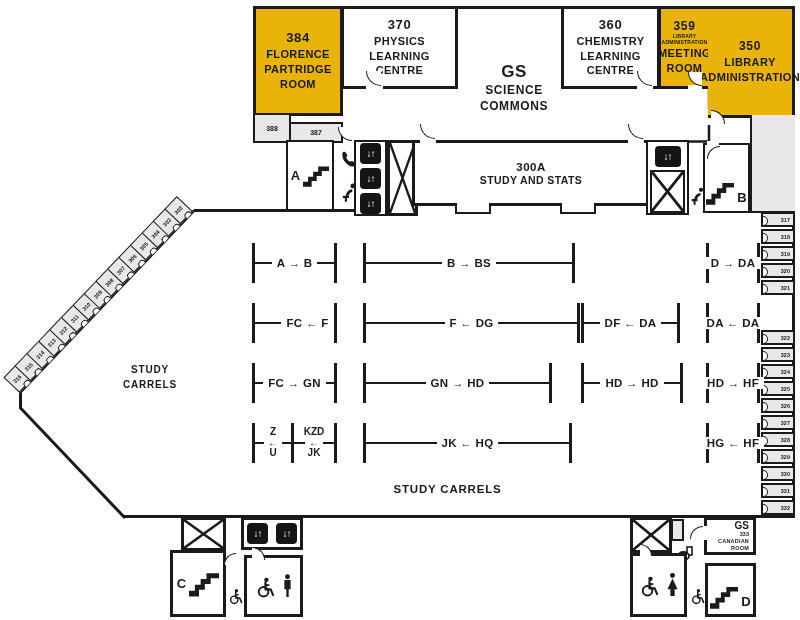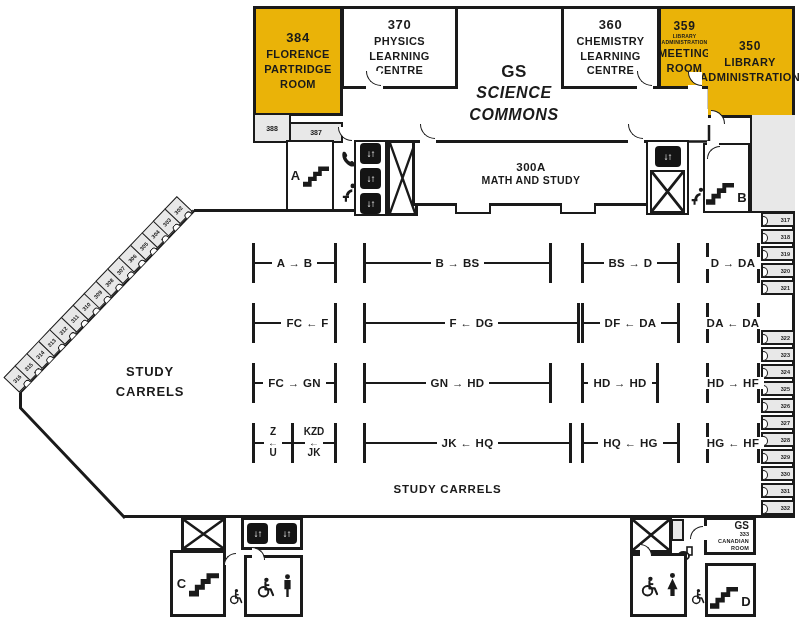--- a/index.html
+++ b/index.html
@@ -79,21 +79,21 @@
 
   <div class="room" style="left:341px;top:6px;width:117px;height:83px;">
     <div class="room-num">370</div>
     <div class="room-name">PHYSICS
 LEARNING
 CENTRE</div>
   </div>
 
   <div class="bigtxt" style="left:455px;top:62px;width:118px;">
     <div style="font-size:17px;font-weight:700;letter-spacing:.5px;">GS</div>
-    <div style="font-size:16px;font-weight:600;letter-spacing:.6px;line-height:1.35;white-space:pre-line;font-style:italic;">SCIENCE
+    <div style="font-size:12px;font-weight:600;letter-spacing:.6px;line-height:1.35;white-space:pre-line;">SCIENCE
 COMMONS</div>
   </div>
 
   <div class="room" style="left:561px;top:6px;width:99px;height:83px;">
     <div class="room-num">360</div>
     <div class="room-name">CHEMISTRY
 LEARNING
 CENTRE</div>
   </div>
 
@@ -139,21 +139,21 @@
     <div class="ebtn">↓↑</div>
   </div>
   <div class="shaft" style="left:387px;top:140px;width:31px;height:76px;">
     <svg preserveAspectRatio="none" viewBox="0 0 10 10">
         <path d="M0 0 L10 10 M10 0 L0 10" stroke="#1a1a1a" stroke-width="0.7" fill="none"></path>
       </svg>
   </div>
 
   <div class="room" style="left:412px;top:140px;width:238px;height:66px;">
     <div style="font-size:11.5px;font-weight:700;letter-spacing:.5px;">300A</div>
-    <div style="font-size:10.5px;font-weight:600;letter-spacing:.4px;margin-top:1px;">MATH AND STUDY</div>
+    <div style="font-size:10.5px;font-weight:600;letter-spacing:.4px;margin-top:1px;">STUDY AND STATS</div>
   </div>
   <div class="abs" style="left:455px;top:203px;width:36px;height:11px;background:#fff;border:2px solid #1a1a1a;border-top:none;"></div>
   <div class="abs" style="left:560px;top:203px;width:36px;height:11px;background:#fff;border:2px solid #1a1a1a;border-top:none;"></div>
 
   <div class="room" style="left:646px;top:140px;width:43px;height:75px;border-width:2.5px;justify-content:flex-start;padding-top:4px;">
     <div class="ebtn" style="width:26px;">↓↑</div>
   </div>
   <div class="shaft" style="left:650px;top:170px;width:35px;height:43px;border-width:2.5px;">
     <svg preserveAspectRatio="none" viewBox="0 0 10 10">
         <path d="M0 0 L10 10 M10 0 L0 10" stroke="#1a1a1a" stroke-width="0.8" fill="none"></path>
@@ -264,32 +264,29 @@
   <div class="carrel-r" style="top:466px;">
       <span>330</span>
     </div>
   <div class="carrel-r" style="top:483px;">
       <span>331</span>
     </div>
   <div class="carrel-r" style="top:500px;">
       <span>332</span>
     </div>
 
-  <div class="bigtxt" style="left:100px;top:362px;width:100px;font-size:13px;letter-spacing:.8px;line-height:1.5;white-space:pre-line;">STUDY
+  <div class="bigtxt" style="left:100px;top:362px;width:100px;font-size:10px;letter-spacing:.8px;line-height:1.5;white-space:pre-line;">STUDY
 CARRELS</div>
   <div class="bigtxt" style="left:360px;top:483px;width:175px;font-size:11.5px;letter-spacing:.8px;">STUDY CARRELS</div>
 
   <div class="shelf" style="left:252px;top:243px;width:85px;">
       <span class="shelf-label">A → B</span>
     </div>
-  <div class="shelf" style="left:363px;top:243px;width:189px;">
+  <div class="shelf" style="left:363px;top:243px;width:212px;">
       <span class="shelf-label">B → BS</span>
-    </div>
-  <div class="shelf" style="left:581px;top:243px;width:99px;">
-      <span class="shelf-label">BS → D</span>
     </div>
   <div class="shelf" style="left:706px;top:243px;width:54px;">
       <span class="shelf-label">D → DA</span>
     </div>
 
   <div class="shelf" style="left:252px;top:303px;width:85px;padding-left:26px;">
       <span class="shelf-label">FC ← F</span>
     </div>
   <div class="shelf" style="left:363px;top:303px;width:217px;">
       <span class="shelf-label">F ← DG</span>
@@ -300,42 +297,39 @@
   <div class="shelf" style="left:706px;top:303px;width:54px;">
       <span class="shelf-label">DA ← DA</span>
     </div>
 
   <div class="shelf" style="left:252px;top:363px;width:85px;">
       <span class="shelf-label">FC → GN</span>
     </div>
   <div class="shelf" style="left:363px;top:363px;width:189px;">
       <span class="shelf-label">GN → HD</span>
     </div>
-  <div class="shelf" style="left:581px;top:363px;width:78px;">
+  <div class="shelf" style="left:581px;top:363px;width:102px;">
       <span class="shelf-label">HD → HD</span>
     </div>
   <div class="shelf" style="left:706px;top:363px;width:54px;">
       <span class="shelf-label">HD → HF</span>
     </div>
 
   <div class="shelf-split bar-l bar-r" style="left:252px;top:423px;width:42px;">
     <span>Z</span>
       <span>←</span>
       <span>U</span>
   </div>
   <div class="shelf-split bar-r" style="left:294px;top:423px;width:43px;">
     <span>KZD</span>
       <span>←</span>
       <span>JK</span>
   </div>
   <div class="shelf" style="left:363px;top:423px;width:209px;">
       <span class="shelf-label">JK ← HQ</span>
-    </div>
-  <div class="shelf" style="left:581px;top:423px;width:99px;">
-      <span class="shelf-label">HQ ← HG</span>
     </div>
   <div class="shelf" style="left:706px;top:423px;width:54px;">
       <span class="shelf-label">HG ← HF</span>
     </div>
 
   <div class="shaft" style="left:181px;top:517px;width:45px;height:34px;">
     <svg preserveAspectRatio="none" viewBox="0 0 10 10">
         <path d="M0 0 L10 10 M10 0 L0 10" stroke="#1a1a1a" stroke-width="0.8" fill="none"></path>
       </svg>
   </div>

